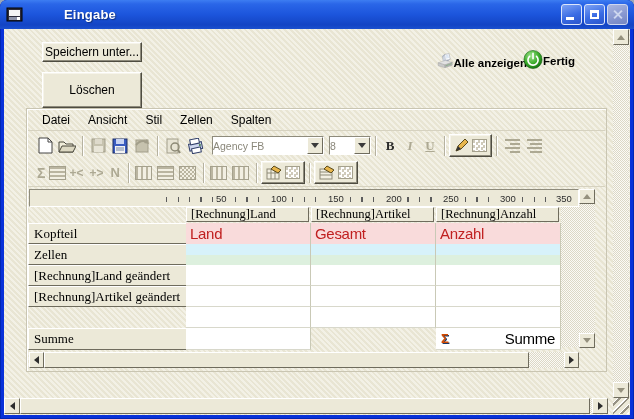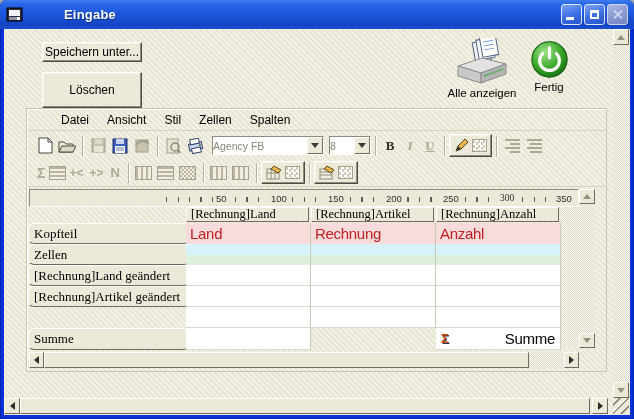--- a/index.html
+++ b/index.html
@@ -29,27 +29,27 @@
     background-image:repeating-linear-gradient(45deg,rgba(255,255,255,.35) 0 2px,rgba(222,217,197,.25) 2px 4px);}
   
   .raised{background:#ECE9D8;border:1px solid;border-color:#fff #6f6c5d #6f6c5d #fff;}
   .raised2{background:#ECE9D8;border:1px solid;border-color:#fff #4e4c41 #4e4c41 #fff;
     box-shadow:inset -1px -1px 0 #8E8B7C,inset 1px 1px 0 #f6f4ea;}
   .sunken{border:1px solid;border-color:#8E8B7C #fff #fff #8E8B7C;}
   .dither{background-image:conic-gradient(#fbfaf6 25%,#dcd8c6 0 50%,#fbfaf6 0 75%,#dcd8c6 0);background-size:2px 2px;}
   
   .pushbtn{position:absolute;font-size:12px;color:#000;display:flex;align-items:center;justify-content:center;cursor:default;}
   
-  .bigaction{position:absolute;display:flex;flex-direction:column;align-items:center;}
+  .bigaction{position:absolute;display:flex;flex-direction:row;align-items:center;font-weight:bold;}
   .bigaction .lbl{font-size:11.5px;color:#000;margin-top:2px;white-space:nowrap;}
   
   .panel{position:absolute;left:22px;top:79px;width:581px;height:264px;
     border:1px solid #c9c5b2;box-shadow:inset 1px 1px 0 #fff;}
   .menubar{position:absolute;left:1px;top:1px;right:1px;height:21px;display:flex;align-items:center;
-    gap:0;padding-left:24px;border-bottom:1px solid #d6d2c0;}
+    gap:0;padding-left:5px;border-bottom:1px solid #d6d2c0;}
   .menubar span{font-size:12px;padding:2px 9px;color:#000;}
   .toolbar{position:absolute;left:1px;right:1px;display:flex;align-items:center;padding-left:6px;}
   .tb1{top:23px;height:27px;}
   .tb2{top:50px;height:28px;border-bottom:1px solid #d6d2c0;}
   .ticon{width:22px;height:22px;display:flex;align-items:center;justify-content:center;flex:0 0 auto;}
   .tsep{width:1px;height:20px;background:#b6b2a0;box-shadow:1px 0 0 #fff;margin:0 4px;flex:0 0 auto;}
   .gtxt{font-weight:bold;color:#ada993;font-size:12px;}
   .combo{height:19px;background:#fff;display:flex;align-items:center;position:relative;flex:0 0 auto;}
   .combo .ctext{flex:1;font-size:10.5px;color:#8a877a;overflow:hidden;white-space:nowrap;}
   .combo .cbtn{width:16px;height:100%;display:flex;align-items:center;justify-content:center;}
@@ -70,21 +70,21 @@
   
   .ruler{position:absolute;left:2px;top:80px;width:550px;height:18px;background:#ECE9D8;position:absolute;
     background-image:repeating-linear-gradient(90deg,#5c5c5c 0 1px,transparent 1px 11.5px);
     background-size:430px 5px;background-repeat:no-repeat;background-position:136px 7px;}
   .ruler span{position:absolute;top:3px;font-size:9.5px;color:#2e2e2e;background:#ECE9D8;padding:0 2px;line-height:11px;}
   
   .tblarea{position:absolute;left:1px;top:98px;width:551px;height:141px;}
   .colhdr{position:absolute;top:0;height:15px;font-family:"Liberation Serif",serif;font-size:12.5px;
     display:flex;align-items:center;padding-left:4px;overflow:hidden;white-space:nowrap;}
   .rowhdr{position:absolute;left:0;width:162px;font-family:"Liberation Serif",serif;font-size:13px;
-    display:flex;align-items:center;padding-left:5px;overflow:hidden;white-space:nowrap;border-radius:6px;}
+    display:flex;align-items:center;padding-left:5px;overflow:hidden;white-space:nowrap;}
   .cell{position:absolute;width:125px;overflow:hidden;white-space:nowrap;font-size:15px;
     border-right:1px solid #c9c9b6;display:flex;align-items:center;}
   .cell.txt{padding-left:4px;letter-spacing:-0.3px;}
   .row-kopf{background:#F9DBDB;color:#C02020;}
   .row-daten{background:linear-gradient(180deg,#D7F2FA 0 50%,#DDF0DE 50% 100%);}
   .row-white{background:#fff;border-bottom:1px solid #d8d8cb;}
   .sum-sigma{color:#D24A00;font-weight:bold;font-size:13px;text-shadow:1px 1px 0 #1a3a6a;padding-left:5px;flex:0 0 auto;}
   .sum-label{flex:1;text-align:right;padding-right:5px;letter-spacing:-0.3px;}
   
   .sbtn{position:absolute;display:flex;align-items:center;justify-content:center;}
@@ -317,34 +317,34 @@
           <span class="checker" style="width:15px;height:13px;border:1px solid #a5a18d;display:inline-block;"></span>
         </div>
       </div>
 
       <div class="ruler sunken">
         <span style="left:184px;">50</span>
         <span style="left:239px;">100</span>
         <span style="left:296px;">150</span>
         <span style="left:354px;">200</span>
         <span style="left:411px;">250</span>
-        <span style="left:468px;font-family:Liberation Serif, serif;">300</span>
+        <span style="left:468px;">300</span>
         <span style="left:524px;">350</span>
       </div>
 
       <div class="tblarea">
 
         <div class="colhdr raised" style="left:158px;width:123px;">[Rechnung]Land</div>
         <div class="colhdr raised" style="left:283px;width:123px;">[Rechnung]Artikel</div>
         <div class="colhdr raised" style="left:408px;width:123px;">[Rechnung]Anzahl</div>
         <div class="dither" style="position:absolute;left:533px;top:0;width:18px;height:140px;"></div>
 
         <div class="rowhdr raised" style="top:16px;height:21px;">Kopfteil</div>
         <div class="cell txt row-kopf" style="left:158px;top:16px;height:21px;">Land</div>
-        <div class="cell txt row-kopf" style="left:283px;top:16px;height:21px;">Rechnung</div>
+        <div class="cell txt row-kopf" style="left:283px;top:16px;height:21px;">Gesamt</div>
         <div class="cell txt row-kopf" style="left:408px;top:16px;height:21px;">Anzahl</div>
 
         <div class="rowhdr raised" style="top:37px;height:21px;">Zellen</div>
         <div class="cell row-daten" style="left:158px;top:37px;height:21px;"></div>
         <div class="cell row-daten" style="left:283px;top:37px;height:21px;"></div>
         <div class="cell row-daten" style="left:408px;top:37px;height:21px;"></div>
 
         <div class="rowhdr raised" style="top:58px;height:21px;">[Rechnung]Land geändert</div>
         <div class="cell row-white" style="left:158px;top:58px;height:21px;"></div>
         <div class="cell row-white" style="left:283px;top:58px;height:21px;"></div>

